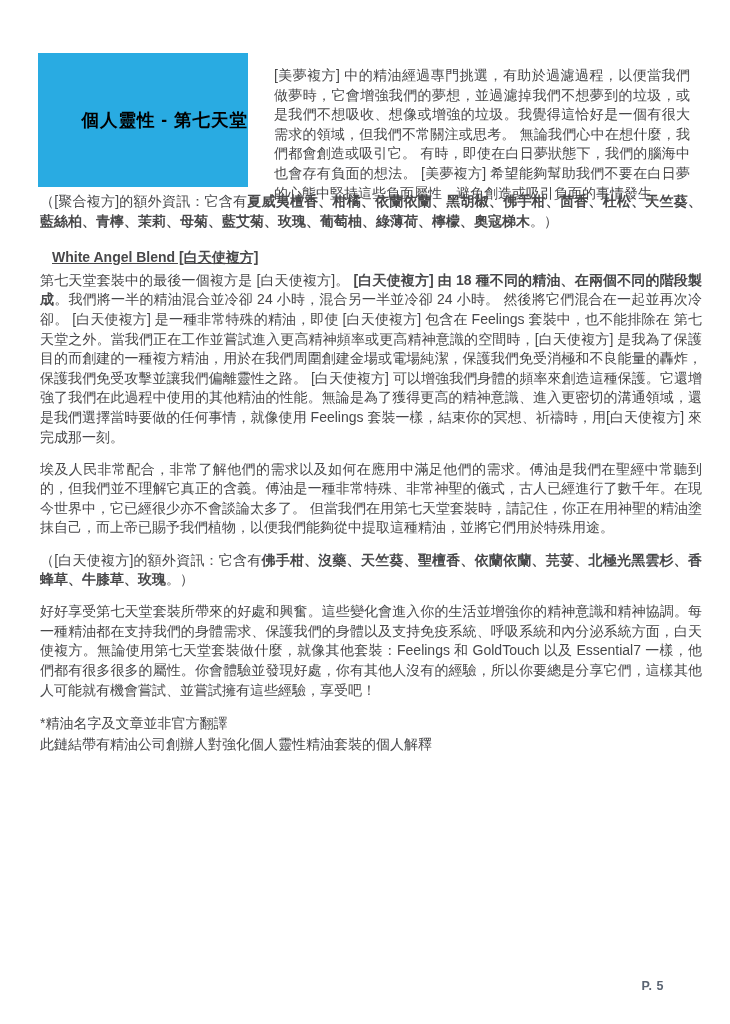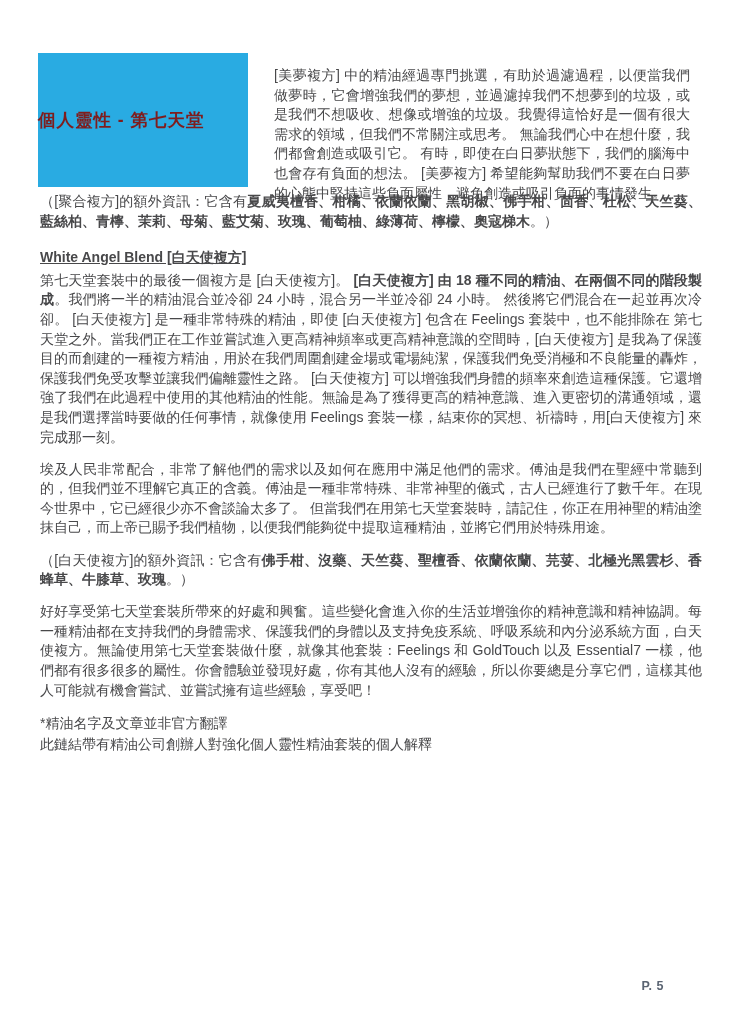--- a/index.html
+++ b/index.html
@@ -17,24 +17,24 @@
     position: absolute;
     left: 38px; top: 53px; right: 28px;
     display: flex;
     gap: 14px;
     align-items: stretch;
   }
   .title-box {
     flex: 0 0 auto;
     width: 210px; height: 134px;
     background: #29abe2;
-    color: #7f1d1d;
+    color: #000000;
     display: flex;
     align-items: center;
-    justify-content: flex-start;
+    justify-content: flex-end;
     font-size: 17.5px;
     font-weight: bold;
     letter-spacing: 1px;
   }
   .intro {
     flex: 1;
     margin: 12px;
     padding-top: 1px;
     font-size: 14px;
     line-height: 19.6px;
@@ -51,21 +51,21 @@
     text-align: justify;
     word-break: break-all;
   }
   .content p { margin: 0 0 12.5px 0; }
   .content h2 {
     font-size: 14px;
     line-height: 19.6px;
     font-weight: bold;
     text-decoration: underline;
     color: #48484a;
-    margin: 17px 0 3px 0;
+    margin: 17px 0 3px 12px;
     text-align: left;
   }
   .b { font-weight: bold; }
 
   .footer-block {
     line-height: 21px;
     margin-bottom: 0;
   }
   .footer-block .line { display: block; }
 

